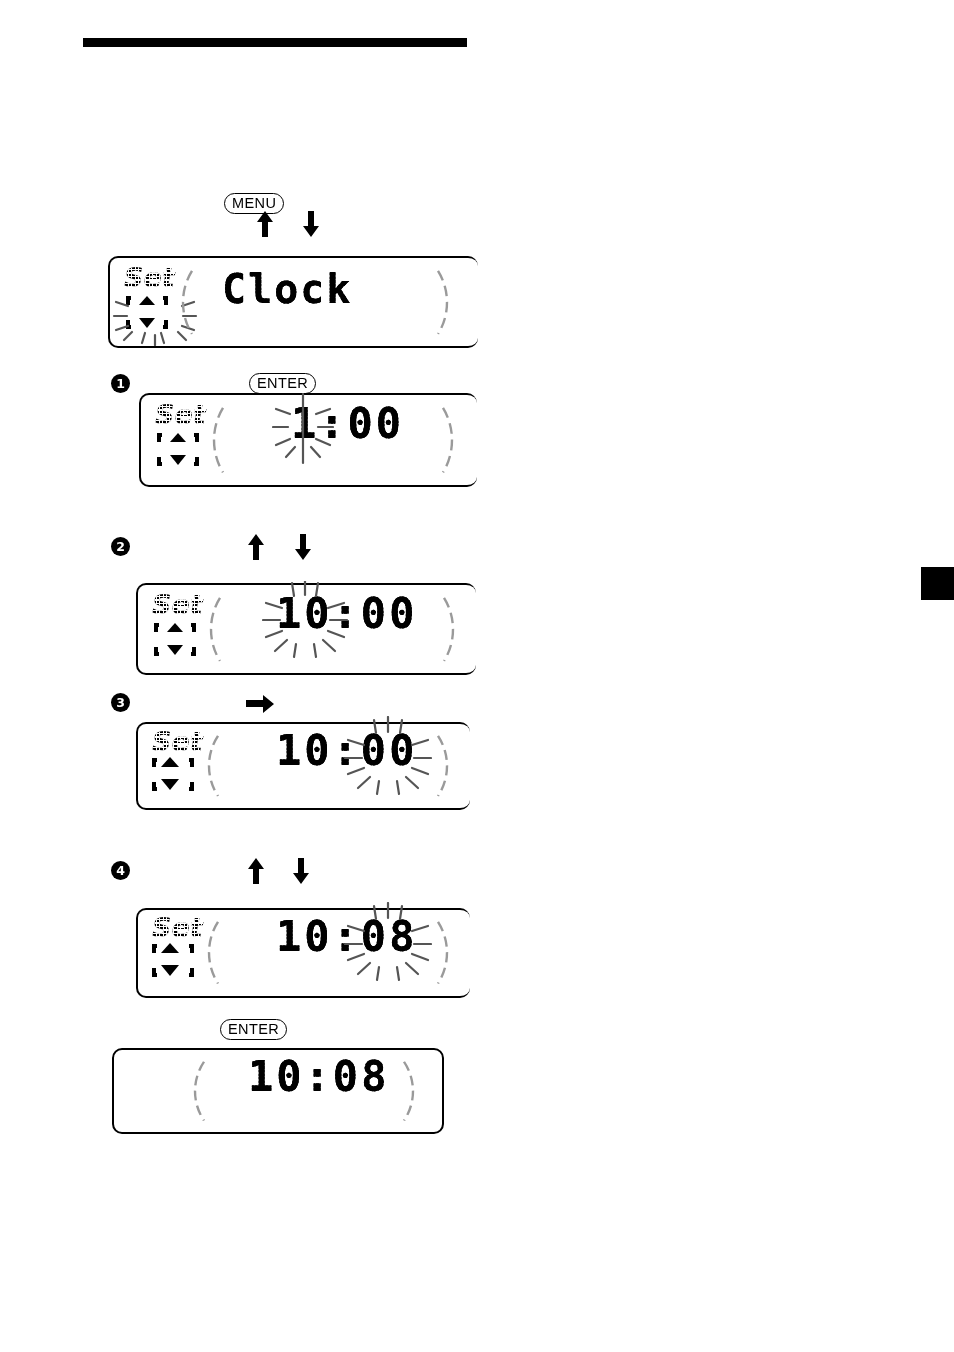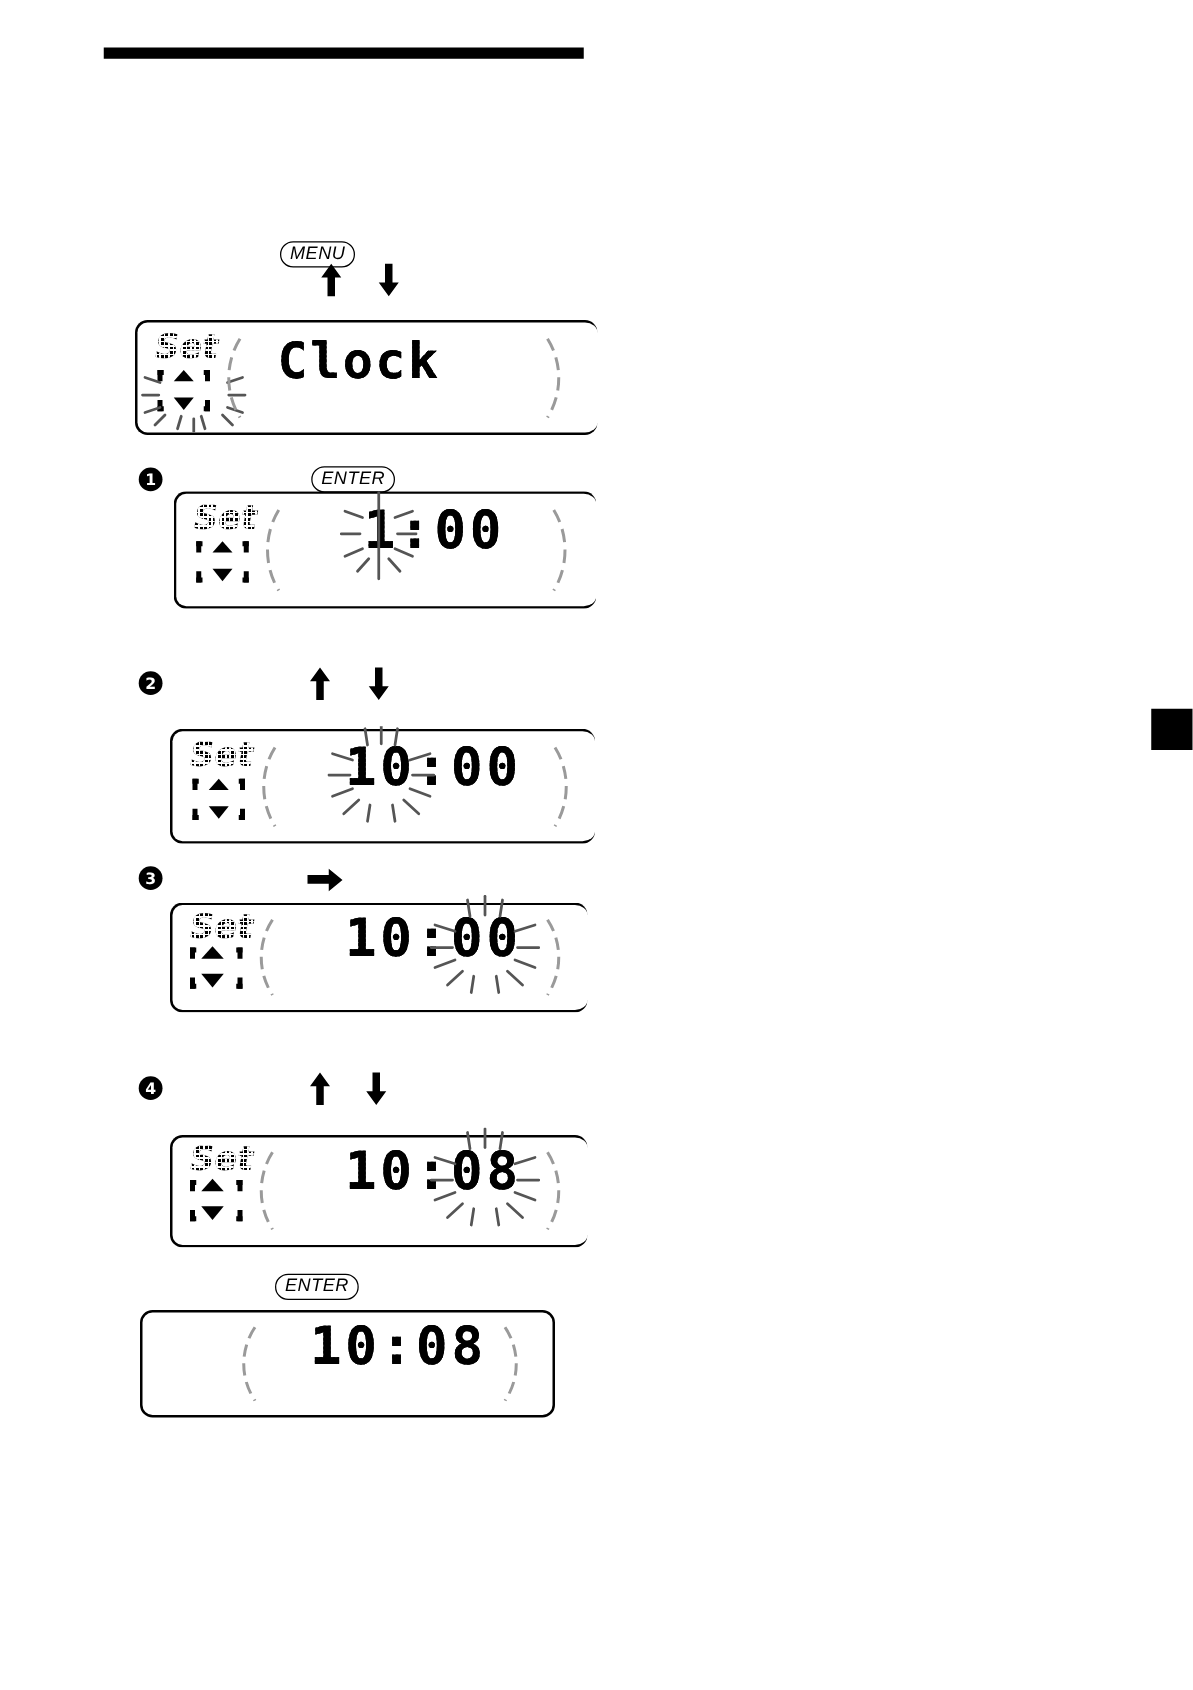--- a/index.html
+++ b/index.html
@@ -43,21 +43,20 @@
     height: 19px;
     line-height: 19px;
     text-align: left;
     font-size: 14.5px;
     letter-spacing: 0.4px;
     color: #000;
     white-space: nowrap;
     padding: 0 7px;
     box-sizing: content-box;
     background: #fff;
-    font-style: italic;
   }
 
   
   .arrow {
     position: absolute;
     width: 22px;
     height: 28px;
   }
   .arrow svg { display: block; width: 100%; height: 100%; }
 

